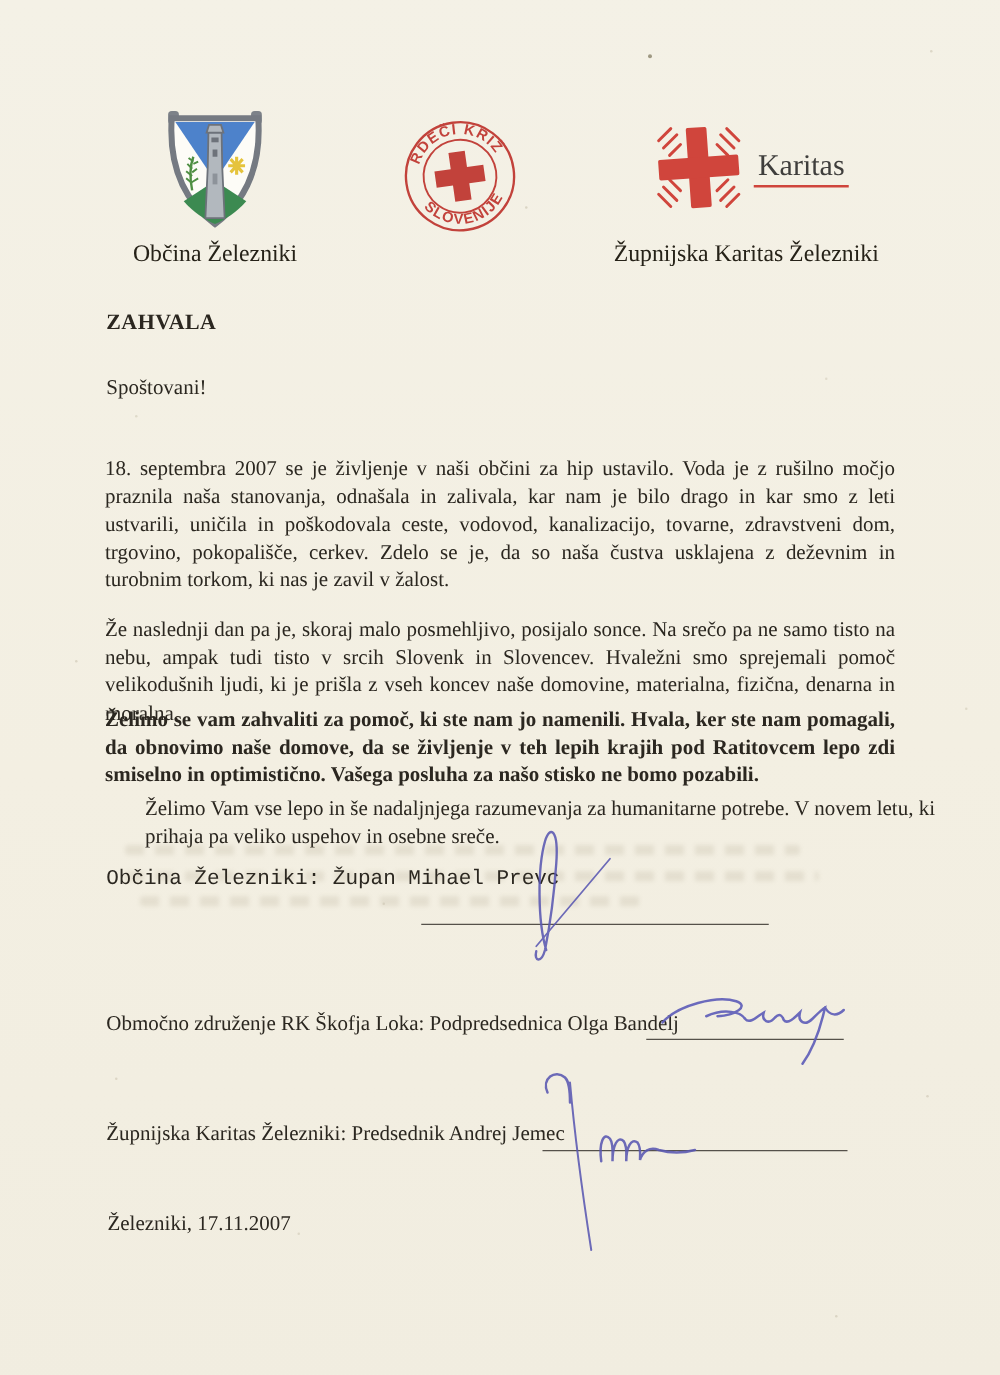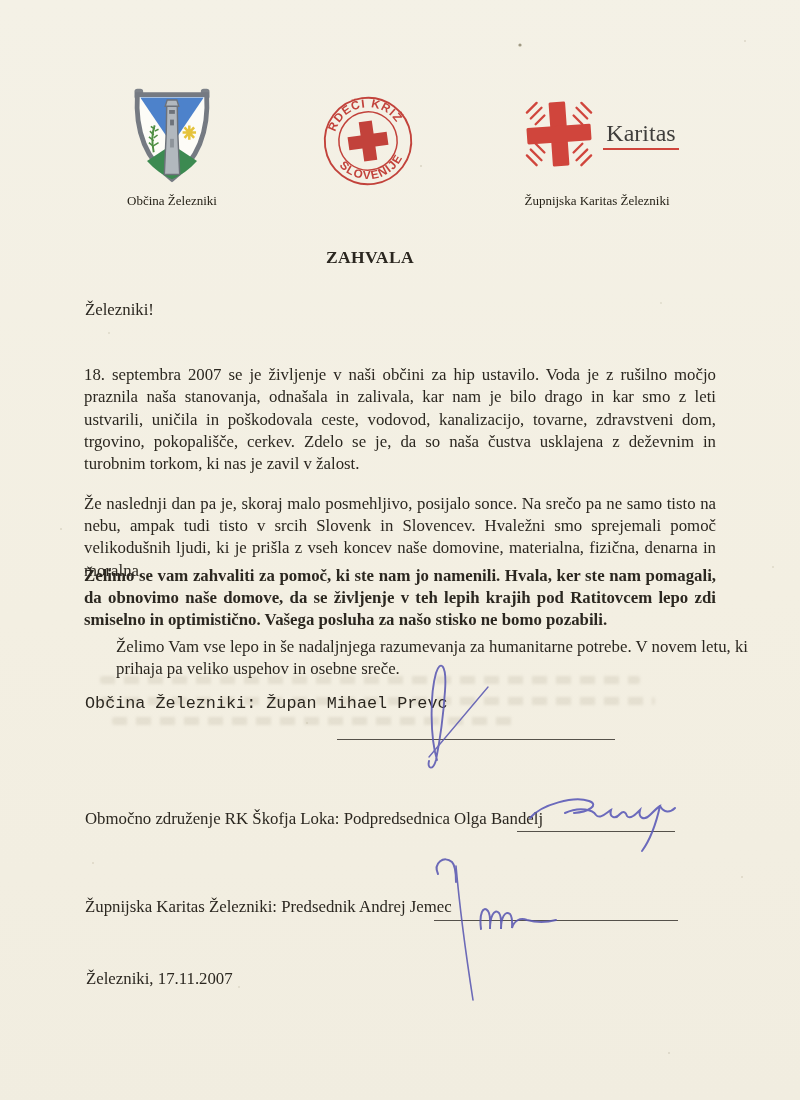--- a/index.html
+++ b/index.html
@@ -24,24 +24,24 @@
       668px 1052px 0 0 rgba(150,140,110,.25),
       238px 986px 0 0 rgba(150,140,110,.22),
       660px 302px 0 0 rgba(150,140,110,.20),
       741px 876px 0 0 rgba(150,140,110,.24);}
   
   .logo-col{position:absolute;top:82px;display:flex;flex-direction:column;align-items:center;}
   .col1{left:92px;width:160px;}
   .col2{left:236px;width:264px;}
   .col3{left:487px;width:220px;}
   .logo-box{height:106px;display:flex;align-items:flex-end;justify-content:center;}
-  .caption{font-size:13px;margin-top:5px;white-space:nowrap;color:#262218;}
+  .caption{font-size:19px;margin-top:5px;white-space:nowrap;color:#262218;}
   .karitas-word{font-size:24px;color:#3f3e3c;line-height:1.05;border-bottom:2.5px solid #cf453c;padding:0 3px 1px 3px;margin-top:1px;}
   
-  .title{position:absolute;top:247px;left:85px;width:570px;text-align:center;font-weight:bold;font-size:17.5px;letter-spacing:.4px;}
+  .title{position:absolute;top:247px;left:85px;width:570px;font-weight:bold;font-size:17.5px;letter-spacing:.4px;}
   .salutation{position:absolute;top:300px;left:85px;font-size:16.8px;}
   .para{position:absolute;left:84px;width:632px;text-align:justify;font-size:16.8px;line-height:22.3px;}
   .p1{top:346px;margin-top:18px;} .p2{top:476px;} .p3{top:548px;font-weight:bold;} .p4{top:619px;margin-left:32px;}
   
   .ghost{position:absolute;filter:blur(1.6px);opacity:.5;border-radius:3px;
     background:repeating-linear-gradient(90deg,rgba(148,136,108,.30) 0 15px,rgba(148,136,108,0) 15px 24px);}
   .g1{top:676px;left:100px;width:540px;height:8px;}
   .g2{top:697px;left:100px;width:555px;height:8px;}
   .g3{top:717px;left:112px;width:400px;height:8px;}
   
@@ -114,21 +114,21 @@
           <path d="M12 58 L22 68 M16 52 L27 63 M21 46 L30 55"></path>
           <path d="M68 68 L78 58 M63 63 L74 52 M60 55 L69 46"></path>
         </g>
       </svg>
       <div class="karitas-word">Karitas</div>
     </div>
     <div class="caption">Župnijska Karitas Železniki</div>
   </div>
 
   <div class="title">ZAHVALA</div>
-  <div class="salutation">Železniki!</div>
+  <div class="salutation">Spoštovani!</div>
 
   <p class="para p1">18. septembra 2007 se je življenje v naši občini za hip ustavilo. Voda je z rušilno močjo praznila naša stanovanja, odnašala in zalivala, kar nam je bilo drago in kar smo z leti ustvarili, uničila in poškodovala ceste, vodovod, kanalizacijo, tovarne, zdravstveni dom, trgovino, pokopališče, cerkev. Zdelo se je, da so naša čustva usklajena z deževnim in turobnim torkom, ki nas je zavil v žalost.</p>
   <p class="para p2">Že naslednji dan pa je, skoraj malo posmehljivo, posijalo sonce. Na srečo pa ne samo tisto na nebu, ampak tudi tisto v srcih Slovenk in Slovencev. Hvaležni smo sprejemali pomoč velikodušnih ljudi, ki je prišla z vseh koncev naše domovine, materialna, fizična, denarna in moralna.</p>
   <p class="para p3">Želimo se vam zahvaliti za pomoč, ki ste nam jo namenili. Hvala, ker ste nam pomagali, da obnovimo naše domove, da se življenje v teh lepih krajih pod Ratitovcem lepo zdi smiselno in optimistično. Vašega posluha za našo stisko ne bomo pozabili.</p>
   <p class="para p4">Želimo Vam vse lepo in še nadaljnjega razumevanja za humanitarne potrebe. V novem letu, ki prihaja pa veliko uspehov in osebne sreče.</p>
 
   <div class="ghost g1"></div>
   <div class="ghost g2"></div>
   <div class="ghost g3"></div>
 

